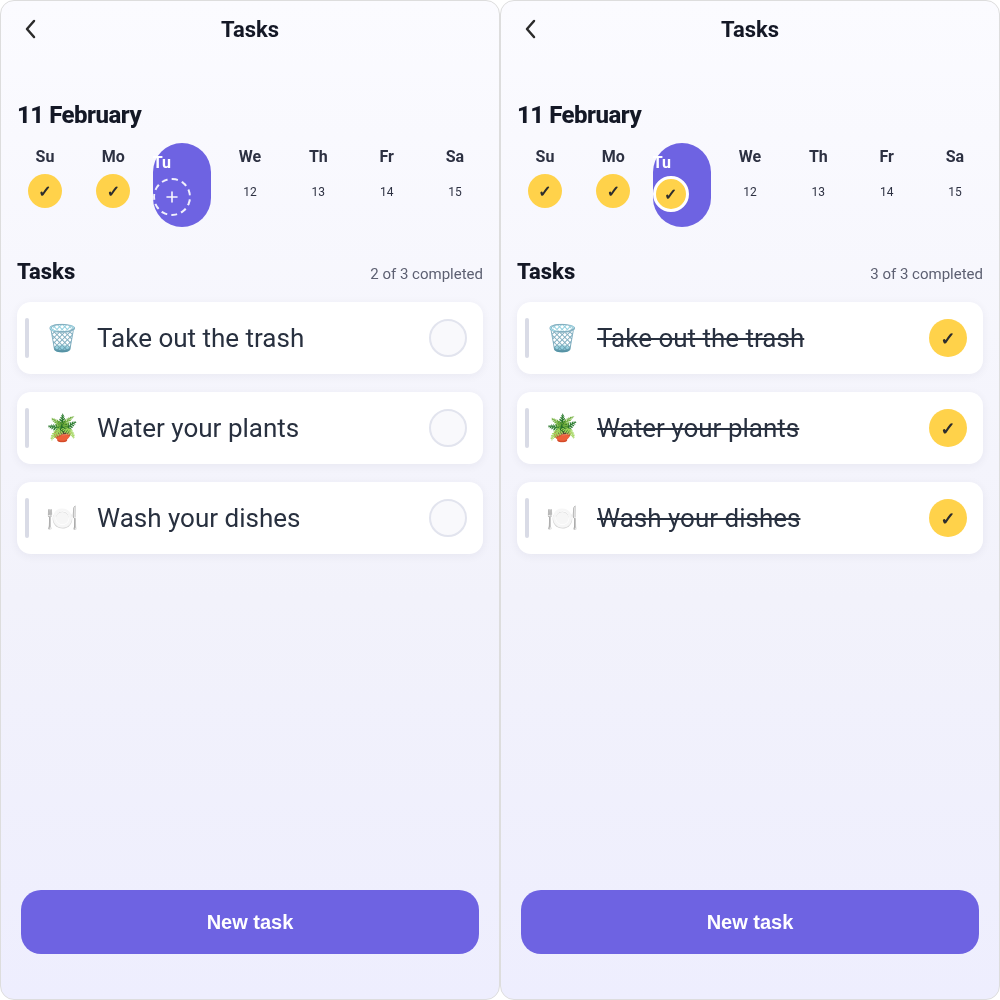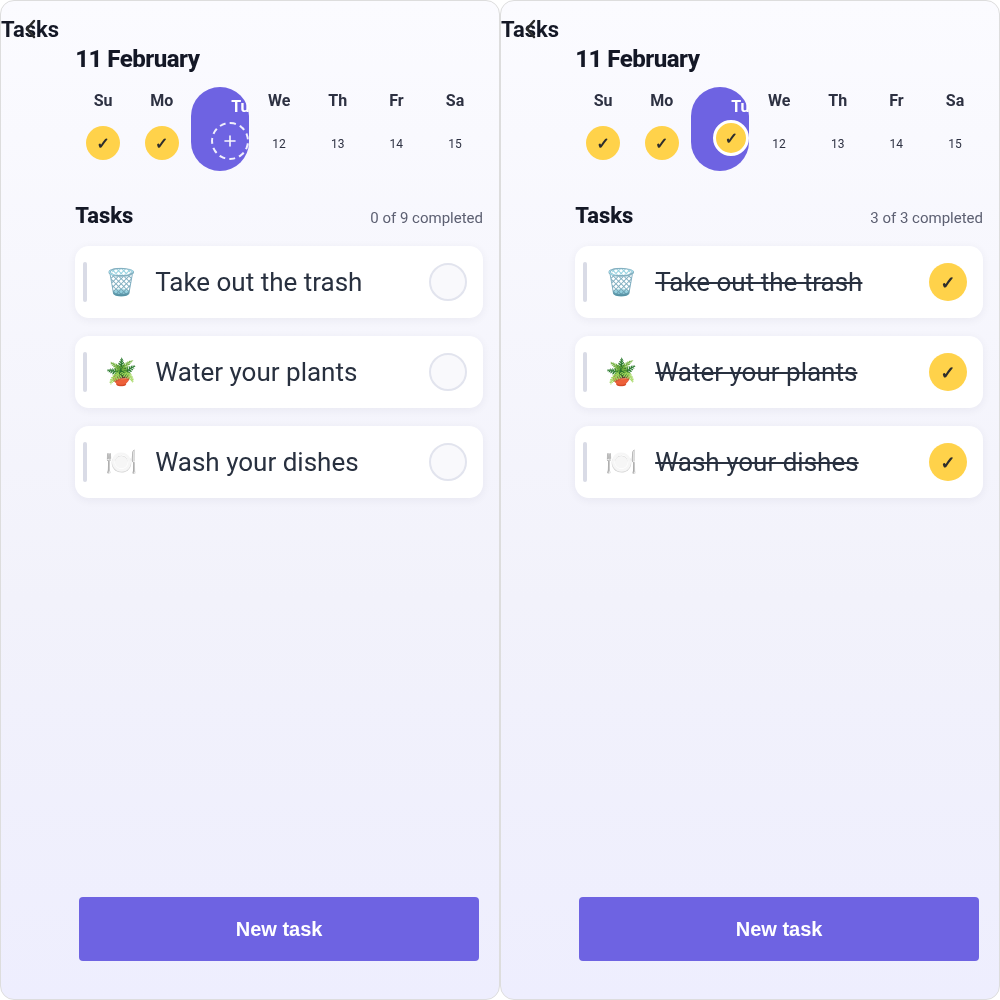--- a/index.html
+++ b/index.html
@@ -9,21 +9,21 @@
     background: #fff;
     display: flex;
   }
   .screen {
     width: 500px;
     height: 1000px;
     border: 1px solid #ddd;
     border-radius: 14px;
     background: linear-gradient(180deg, #fbfbff 0%, #f2f2fb 60%, #eeeefe 100%);
     display: flex;
-    flex-direction: row;
+    flex-direction: column;
     overflow: hidden;
     position: relative;
   }
   .topbar {
     height: 56px;
     display: flex;
     align-items: center;
     justify-content: center;
     position: relative;
   }
@@ -35,21 +35,21 @@
     display:flex; align-items:center; justify-content:center;
     color:#2b2b2b;
     cursor:pointer;
   }
   .topbar-title {
     font-size: 22px;
     font-weight: 700;
     color: #141826;
   }
   .content {
-    padding: 0 16px 16px 16px;
+    padding: 0 16px 23px 16px;
     flex: 1;
     display:flex;
     flex-direction:column;
   }
   .date-heading {
     margin-top: 44px;
     font-size: 24px;
     font-weight: 800;
     color: #141826;
     letter-spacing: -0.5px;
@@ -58,41 +58,41 @@
     margin-top: 18px;
     display:flex;
     justify-content: space-between;
     align-items:flex-start;
   }
   .day {
     width: 56px;
     display:flex;
     flex-direction:column;
     align-items:center;
-    gap:16px;
+    gap:8px;
   }
   .day-label {
     font-size: 16px;
     font-weight: 700;
     color:#2d3142;
   }
   .day-num {
     font-size: 12px;
     color:#2d3142;
     height:36px;
     display:flex; align-items:center;
   }
   .day.selected .pill {
     background:#6e63e2;
     border-radius: 34px;
     width: 58px;
     height: 84px;
     display:flex;
     flex-direction:column;
-    align-items:flex-end;
+    align-items:flex-start;
     justify-content:flex-start;
     padding-top:10px;
     margin-top:-4px;
   }
   .day.selected .day-label { color:#fff; }
   .done-dot, .pending-dot {
     width:34px; height:34px; border-radius:50%;
     display:flex; align-items:center; justify-content:center;
     font-size:16px;
   }
@@ -161,21 +161,21 @@
   .task .check.done { background:#ffd24a; color:#2d2d2d; font-weight:700; font-size:18px;}
 
   .spacer { flex:1; }
   .new-task-btn {
     margin: 0 4px 22px 4px;
     background:#6e63e2;
     color:#fff;
     font-size:20px;
     font-weight:700;
     border:none;
-    border-radius:4px;
+    border-radius:20px;
     height:64px;
     cursor:pointer;
   }
 </style>
 </head>
 <body>
 
 <div class="screen">
   <div class="topbar">
     <div class="back-btn">
@@ -221,21 +221,21 @@
         <div class="day-num">14</div>
       </div>
       <div class="day">
         <div class="day-label">Sa</div>
         <div class="day-num">15</div>
       </div>
     </div>
 
     <div class="section-row">
       <div class="section-title">Tasks</div>
-      <div class="section-sub">0 of 9 completed</div>
+      <div class="section-sub">2 of 3 completed</div>
     </div>
 
     <div class="task-list">
       <div class="task">
         <div class="handle"></div>
         <div class="emoji">🗑️</div>
         <div class="label">Take out the trash</div>
         <div class="check empty"></div>
       </div>
       <div class="task">

